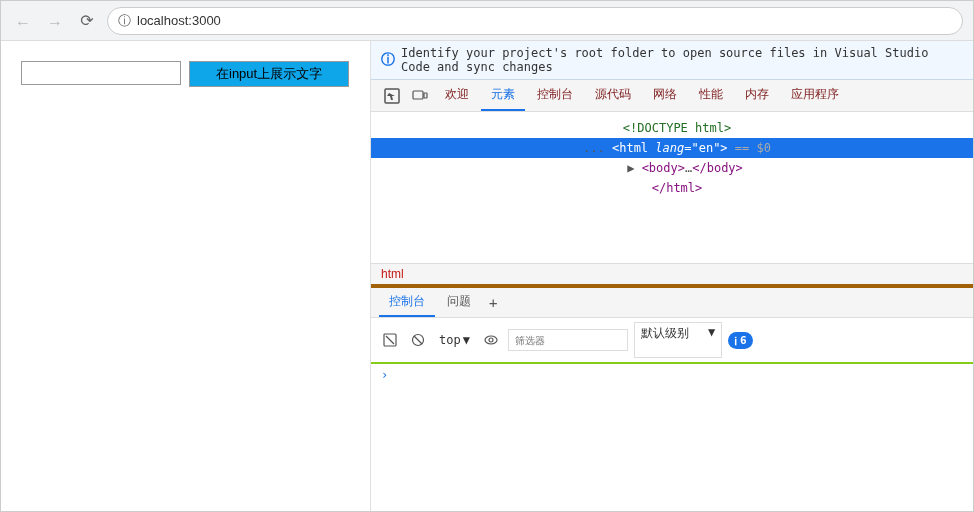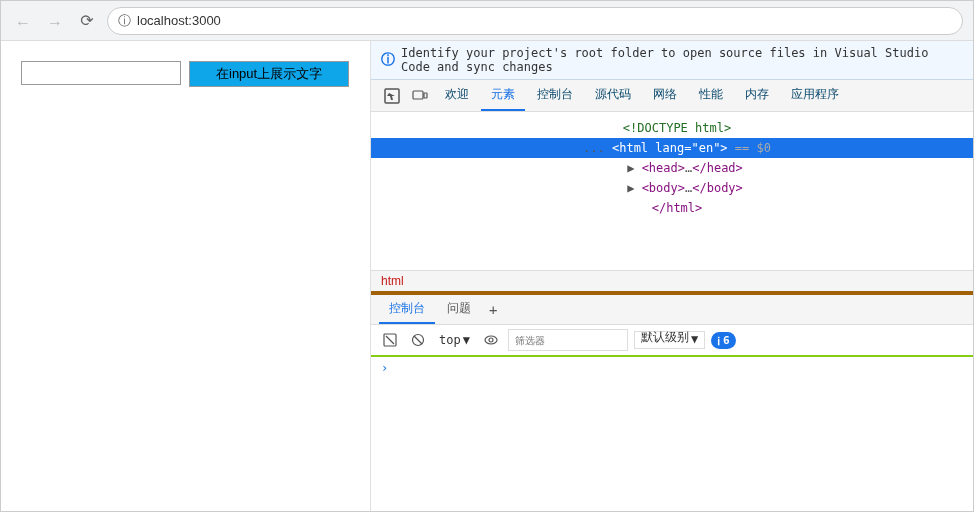--- a/index.html
+++ b/index.html
@@ -140,21 +140,21 @@
       align-items: center;
       justify-content: center;
       cursor: pointer;
       color: #555;
       font-size: 14px;
     }
 
     .devtools-tab {
       padding: 6px 10px;
       cursor: pointer;
-      color: #0c4a6e;
+      color: #7f1d1d;
       font-size: 12px;
       font-family: Arial, sans-serif;
       border-bottom: 2px solid transparent;
       white-space: nowrap;
     }
 
     .devtools-tab.active {
       color: #1a73e8;
       border-bottom: 2px solid #1a73e8;
     }
@@ -174,21 +174,21 @@
       white-space: nowrap;
       cursor: default;
     }
 
     .dom-line.selected {
       background: #1a73e8;
       color: #fff;
     }
 
     .dom-line.selected .tag { color: #fff; }
-    .dom-line.selected .attr-name { color: #fff; }
+    .dom-line.selected .attr-name { color: #fff; font-style: italic; }
     .dom-line.selected .attr-value { color: #fff; }
 
     .tag { color: #881280; }
     .attr-name { color: #994500; }
     .attr-value { color: #1a1aa6; }
     .arrow { color: #555; cursor: pointer; }
     .dots { color: #555; }
     .comment { color: #236e25; }
 
     .indent-1 { padding-left: 20px; }
@@ -275,28 +275,28 @@
       max-width: 120px;
       border: 1px solid #ddd;
       padding: 2px 6px;
       font-size: 10px;
       height: 22px;
       color: #999;
     }
 
     .level-select {
       display: flex;
-      align-items: flex-end;
-      gap: 2px;
+      align-items: flex-start;
+      gap: 19px;
       font-size: 12px;
       color: #333;
       cursor: pointer;
       border: 1px solid #ddd;
       padding: 2px 6px;
-      height: 18px;
+      height: 36px;
     }
 
     .error-badge {
       background: #1a73e8;
       color: #fff;
       border-radius: 10px;
       padding: 1px 6px;
       font-size: 11px;
       font-weight: bold;
       display: flex;
@@ -368,24 +368,20 @@
         <div class="devtools-tab">应用程序</div>
       </div>
 
       <div class="dom-tree">
         <div class="dom-line indent-1">
           <span class="comment">&lt;!DOCTYPE html&gt;</span>
         </div>
         <div class="dom-line indent-1 selected">
           <span class="dots">... </span>
           <span class="tag">&lt;html </span><span class="attr-name">lang</span><span>="</span><span class="attr-value">en</span><span>"&gt;</span><span style="color:#aaa"> == $0</span>
-        </div>
-        <div class="dom-line indent-2">
-          <span class="arrow">▶ </span>
-          <span class="tag">&lt;head&gt;</span><span class="dots">…</span><span class="tag">&lt;/head&gt;</span>
         </div>
         <div class="dom-line indent-2">
           <span class="arrow">▶ </span>
           <span class="tag">&lt;body&gt;</span><span class="dots">…</span><span class="tag">&lt;/body&gt;</span>
         </div>
         <div class="dom-line indent-1">
           <span class="tag">&lt;/html&gt;</span>
         </div>
       </div>
 

